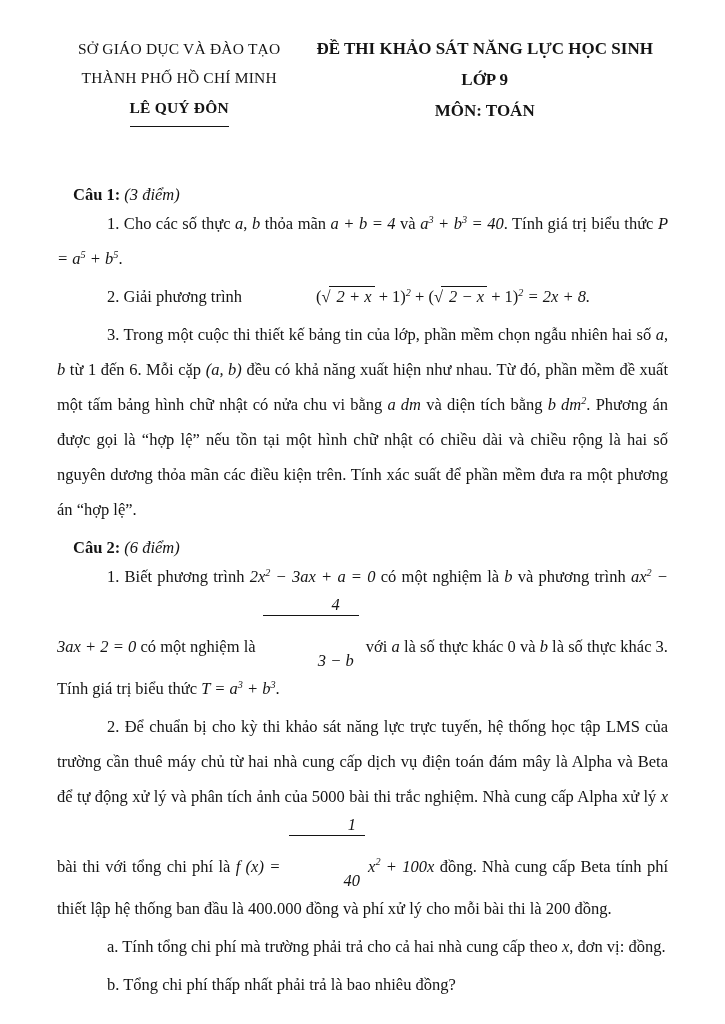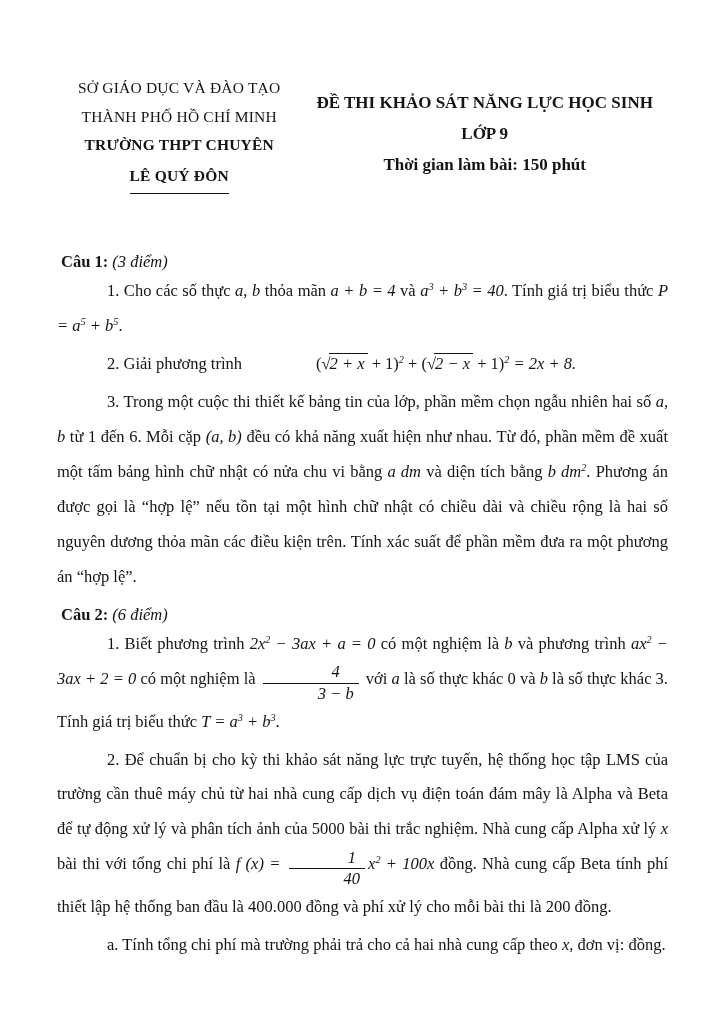--- a/index.html
+++ b/index.html
@@ -9,21 +9,21 @@
     height: 1024px;
     margin: 0 auto;
     background: #ffffff;
     font-family: "Liberation Serif", "DejaVu Serif", serif;
     color: #141414;
     box-sizing: border-box;
     padding: 34px 57px 0 57px;
     overflow: hidden;
   }
   
-  .header { display: flex; align-items: center; margin-top: 40px; }
+  .header { display: flex; align-items: flex-end; }
   .h-left {
     width: 40%;
     text-align: center;
     font-size: 15.5px;
     line-height: 1.85;
     letter-spacing: 0.2px;
   }
   .h-right {
     width: 60%;
     text-align: center;
@@ -34,73 +34,72 @@
   .bold { font-weight: bold; }
   .underline {
     display: inline-block;
     border-bottom: 1.6px solid #141414;
     padding-bottom: 8px;
     line-height: 1.25;
     margin-top: 6px;
   }
   
   .body { margin-top: 58px; }
-  .qhead { margin: 10px 0 2px 4px; font-size: 16.5px; }
+  .qhead { margin: 10px 0 2px 16px; font-size: 16.5px; }
   .qhead .pts { font-style: italic; }
   .para {
     margin: 0 0 3px 0;
     font-size: 16.5px;
     line-height: 2.12;
     text-align: justify;
     text-indent: 50px;
     font-family: Liberation Serif, serif;
   }
   .para.noj { text-align: left; }
   .mi { font-style: italic; }
   sup {
     font-size: 0.62em;
     line-height: 0;
     vertical-align: super;
     font-style: italic;
   }
   .rad {
     border-top: 1.4px solid #141414;
-    padding: 0px 3px 0 1px;
+    padding: 0px 3px 0 8px;
     margin-left: -1px;
     font-style: italic;
   }
   .sqrt { letter-spacing: -1px; }
   .frac {
     display: inline-block;
     vertical-align: -0.9em;
     text-align: center;
     line-height: 1.25;
     font-style: italic;
     margin: 0 3px;
   }
   .frac .num { display: block; border-bottom: 1.4px solid #141414; padding: 0 5px; }
-  .frac .den { display: block; padding: 0 5px; }
+  .frac .den { display: block; padding: 0 5px; margin-top: 35px; }
   .gap { display: inline-block; width: 74px; }
   .eq { white-space: nowrap; }
 </style>
 </head>
 <body>
 
 <div class="page">
 
   <div class="header">
     <div class="h-left">
       <div>SỞ GIÁO DỤC VÀ ĐÀO TẠO</div>
       <div>THÀNH PHỐ HỒ CHÍ MINH</div>
-      <div class="bold">TRƯỜNG THPT CHUYÊN</div>
       <div><span class="bold underline">LÊ QUÝ ĐÔN</span></div>
     </div>
     <div class="h-right">
       <div>ĐỀ THI KHẢO SÁT NĂNG LỰC HỌC SINH LỚP 9</div>
-      <div>Thời gian làm bài: 150 phút</div>
+      <div>MÔN: TOÁN</div>
     </div>
   </div>
 
   <div class="body">
 
     <p class="qhead"><span class="bold">Câu 1:</span> <span class="pts">(3 điểm)</span></p>
 
     <p class="para"><span>1. Cho các số thực </span><span class="mi">a</span><span>, </span><span class="mi">b</span><span> thỏa mãn </span><span class="mi">a + b = 4</span><span> và </span><span class="mi">a</span><sup>3</sup><span class="mi"> + b</span><sup>3</sup><span class="mi"> = 40</span><span>. Tính giá trị biểu thức </span><span class="mi">P = a</span><sup>5</sup><span class="mi"> + b</span><sup>5</sup><span>.</span></p>
 
     <p class="para noj"><span>2. Giải phương trình</span><span class="gap"></span><span class="eq"><span>(</span><span class="sqrt">√</span><span class="rad">2 + x</span><span> + 1</span><span>)</span><sup>2</sup><span> + </span><span>(</span><span class="sqrt">√</span><span class="rad">2 − x</span><span> + 1</span><span>)</span><sup>2</sup><span class="mi"> = 2x + 8.</span></span></p>
@@ -108,15 +107,16 @@
     <p class="para"><span>3. Trong một cuộc thi thiết kế bảng tin của lớp, phần mềm chọn ngẫu nhiên hai số </span><span class="mi">a</span><span>, </span><span class="mi">b</span><span> từ 1 đến 6. Mỗi cặp </span><span class="mi">(a, b)</span><span> đều có khả năng xuất hiện như nhau. Từ đó, phần mềm đề xuất một tấm bảng hình chữ nhật có nửa chu vi bằng </span><span class="mi">a dm</span><span> và diện tích bằng </span><span class="mi">b</span><span> </span><span class="mi">dm</span><sup>2</sup><span>. Phương án được gọi là “hợp lệ” nếu tồn tại một hình chữ nhật có chiều dài và chiều rộng là hai số nguyên dương thỏa mãn các điều kiện trên. Tính xác suất để phần mềm đưa ra một phương án “hợp lệ”.</span></p>
 
     <p class="qhead"><span class="bold">Câu 2:</span> <span class="pts">(6 điểm)</span></p>
 
     <p class="para"><span>1. Biết phương trình </span><span class="mi">2x</span><sup>2</sup><span class="mi"> − 3ax + a = 0</span><span> có một nghiệm là </span><span class="mi">b</span><span> và phương trình </span><span class="mi">ax</span><sup>2</sup><span class="mi"> − 3ax + 2 = 0</span><span> có một nghiệm là </span><span class="frac"><span class="num">4</span><span class="den">3 − b</span></span><span> với </span><span class="mi">a</span><span> là số thực khác 0 và </span><span class="mi">b</span><span> là số thực khác 3. Tính giá trị biểu thức </span><span class="mi">T = a</span><sup>3</sup><span class="mi"> + b</span><sup>3</sup><span>.</span></p>
 
     <p class="para"><span>2. Để chuẩn bị cho kỳ thi khảo sát năng lực trực tuyến, hệ thống học tập LMS của trường cần thuê máy chủ từ hai nhà cung cấp dịch vụ điện toán đám mây là Alpha và Beta để tự động xử lý và phân tích ảnh của 5000 bài thi trắc nghiệm. Nhà cung cấp Alpha xử lý </span><span class="mi">x</span><span> bài thi với tổng chi phí là </span><span class="mi">f (x) = </span><span class="frac"><span class="num">1</span><span class="den">40</span></span><span class="mi">x</span><sup>2</sup><span class="mi"> + 100x</span><span> đồng. Nhà cung cấp Beta tính phí thiết lập hệ thống ban đầu là 400.000 đồng và phí xử lý cho mỗi bài thi là 200 đồng.</span></p>
 
     <p class="para"><span>a. Tính tổng chi phí mà trường phải trả cho cả hai nhà cung cấp theo </span><span class="mi">x</span><span>, đơn vị: đồng.</span></p>
 
+    <p class="para"><span>b. Tổng chi phí thấp nhất phải trả là bao nhiêu đồng?</span></p>
 
   </div>
 </div>
 
 </body></html>

